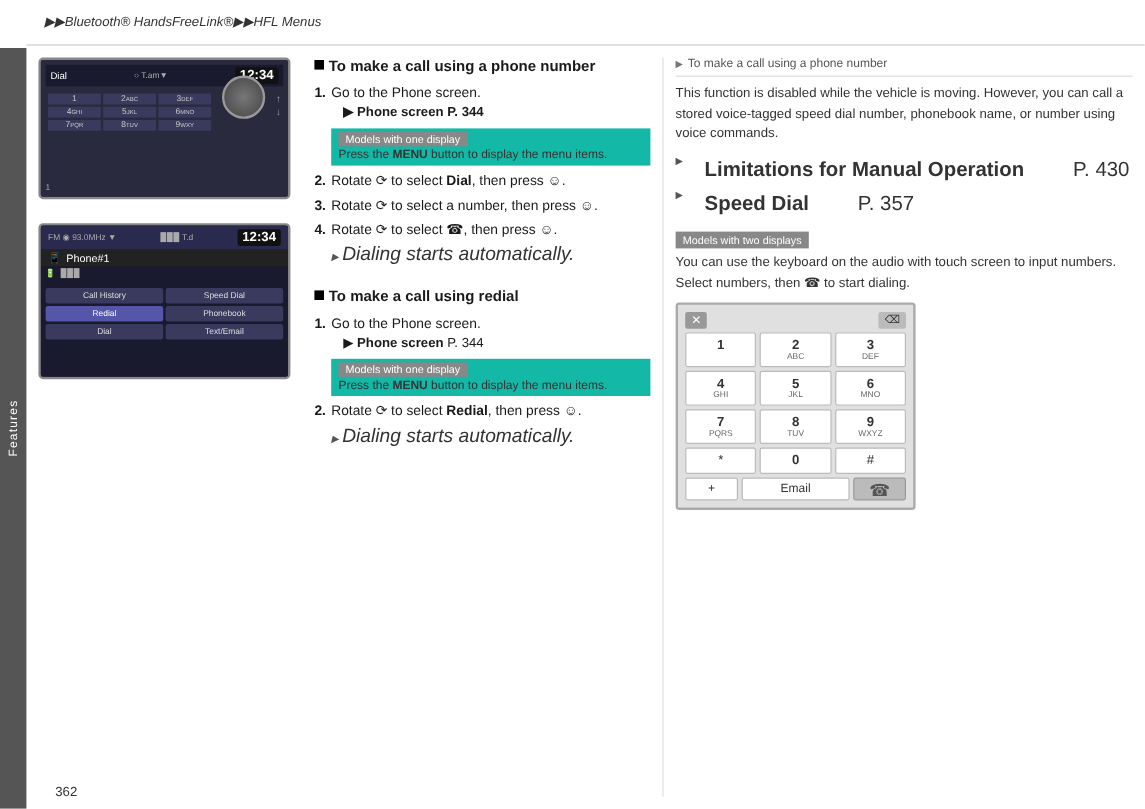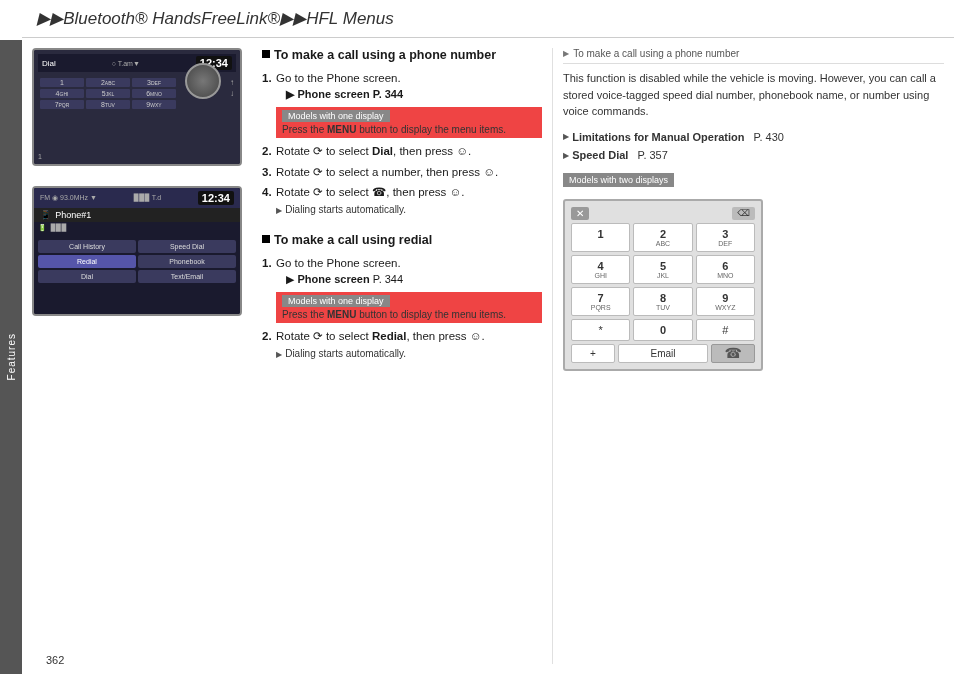--- a/index.html
+++ b/index.html
@@ -40,21 +40,21 @@
       top: 0;
       left: 22px;
       right: 0;
       height: 38px;
       border-bottom: 1px solid #ccc;
       display: flex;
       align-items: center;
       padding: 0 15px;
     }
     .header-text {
-      font-size: 17px;
+      font-size: 11px;
       color: #333;
     }
 
     
     .main {
       position: absolute;
       top: 38px;
       left: 22px;
       right: 0;
       bottom: 0;
@@ -221,40 +221,41 @@
     }
     .step-num {
       position: absolute;
       left: 0;
       font-weight: bold;
       font-size: 11.5px;
     }
     .step .bold { font-weight: bold; }
 
     .note-box {
-      background: #ef4444;
+      background: #14b8a6;
       padding: 3px 6px;
       margin: 5px 0 5px 14px;
       font-size: 10px;
       color: #333;
     }
     .note-box-label {
       background: #888;
       color: #fff;
       font-size: 9px;
       padding: 1px 6px;
       display: inline-block;
       margin-bottom: 2px;
     }
 
     .result-line {
       padding-left: 14px;
-      font-size: 10px;
+      font-size: 16px;
       margin-bottom: 4px;
       color: #333;
+      font-style: italic;
     }
     .result-line::before {
       content: '▶';
       font-size: 8px;
       margin-right: 3px;
       color: #555;
     }
 
     .section-gap {
       margin-top: 18px;
@@ -278,26 +279,26 @@
     }
 
     .right-note-text {
       font-size: 11px;
       line-height: 1.5;
       color: #333;
       margin-bottom: 8px;
     }
 
     .right-note-link {
-      font-size: 11px;
+      font-size: 17px;
       line-height: 1.7;
       color: #333;
       display: flex;
-      align-items: center;
-      gap: 3px;
+      align-items: flex-start;
+      gap: 18px;
     }
     .right-note-link::before {
       content: '▶';
       font-size: 8px;
       color: #555;
       flex-shrink: 0;
     }
 
     .models-two-box {
       background: #888;
@@ -546,20 +547,24 @@
 
     <div class="right-note-link">
       <strong>Limitations for Manual Operation</strong>&nbsp;<span>P. 430</span>
     </div>
     <div class="right-note-link">
       <strong>Speed Dial</strong>&nbsp;<span>P. 357</span>
     </div>
 
     <div class="models-two-box">Models with two displays</div>
 
+    <div class="right-note-text">
+      You can use the keyboard on the audio with touch screen to input numbers.<br>
+      Select numbers, then ☎ to start dialing.
+    </div>
 
     
     <div class="touch-keypad">
       <div class="kp-top">
         <div class="kp-close">✕</div>
         <div style="flex:1"></div>
         <div class="kp-back">⌫</div>
       </div>
       <div class="kp-grid">
         <div class="kp-key">1</div>

